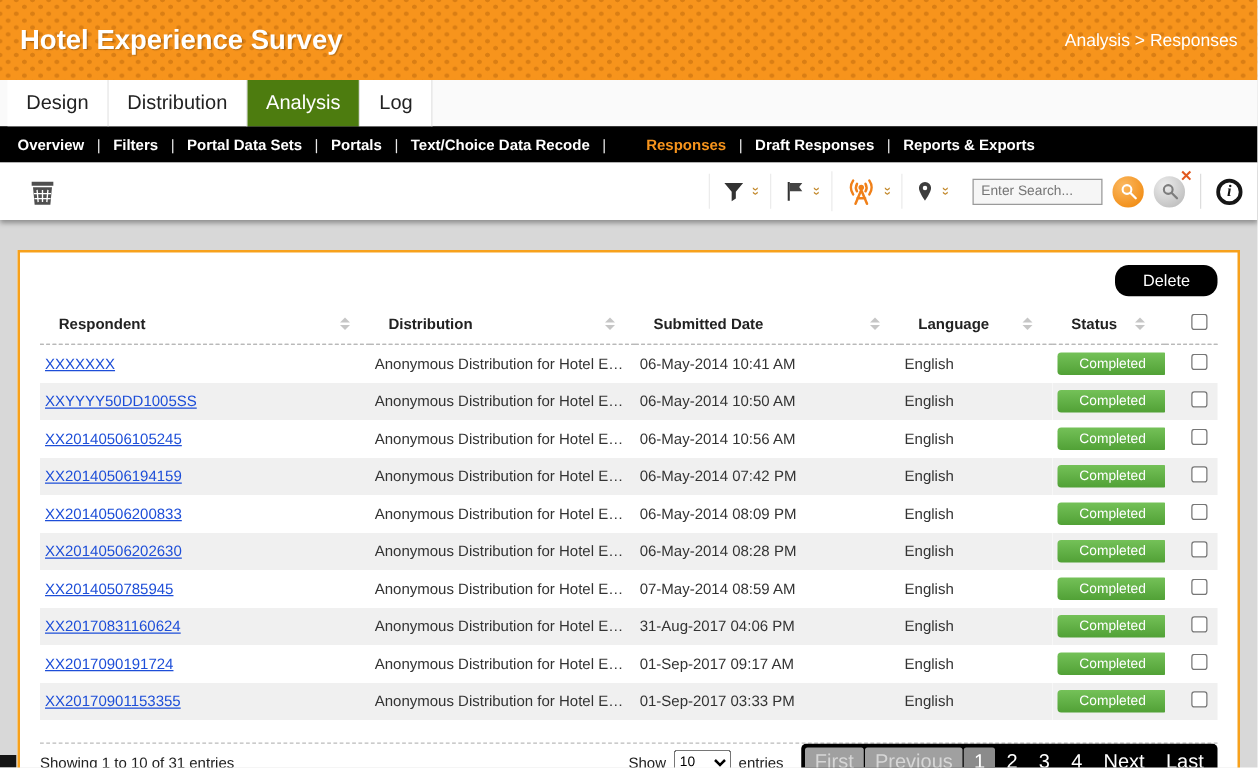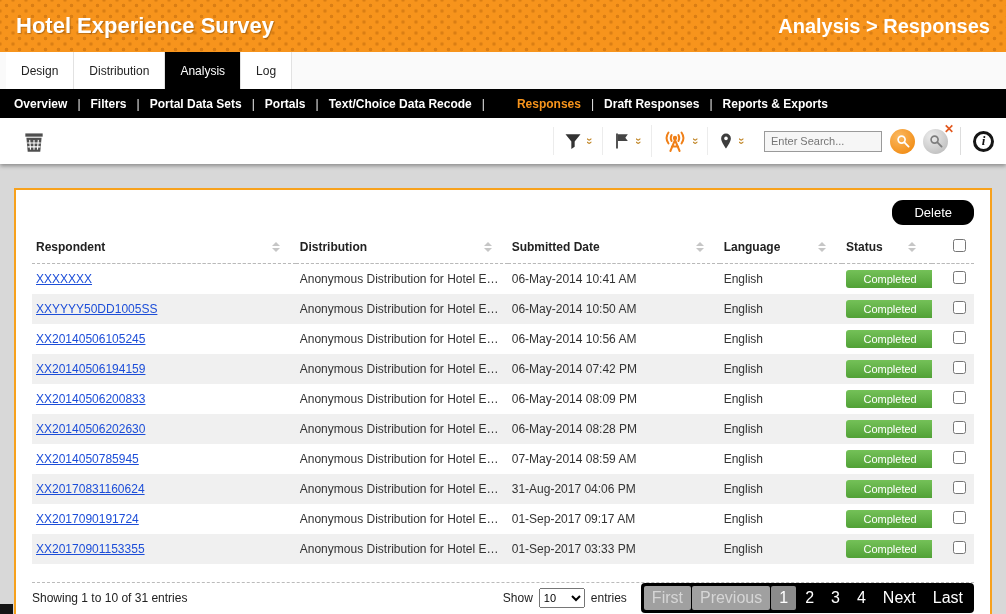--- a/index.html
+++ b/index.html
@@ -5,62 +5,62 @@
   * { box-sizing: border-box; margin: 0; padding: 0; }
   html,body { width:1006px; height:614px; }
   body {
     font-family:"Liberation Sans", sans-serif;
     background:#d8d8d8;
     position:relative;
     overflow:hidden;
   }
   
   .app-header{
-    height:52px;
+    height:64px;
     background:
       radial-gradient(circle, rgba(150,75,0,.30) 1.6px, rgba(0,0,0,0) 2.1px) 0 0/13px 11px,
       radial-gradient(circle, rgba(150,75,0,.30) 1.6px, rgba(0,0,0,0) 2.1px) 6.5px 5.5px/13px 11px,
       #f7941c;
     display:flex; align-items:center; justify-content:space-between;
     padding:12px 16px;
   }
   .app-header h1{ font-size:22px; color:#fff; font-weight:bold; text-shadow:1px 1px 1px rgba(0,0,0,.25); }
-  .breadcrumb{ font-size:20px; color:#fff; font-weight:bold; }
+  .breadcrumb{ font-size:14px; color:#fff; font-weight:normal; }
   
   .tabs{ display:flex; align-items:stretch; height:37px; background:#fafafa; padding-left:6px; }
-  .tab{ display:flex; align-items:center; padding:0 15px; font-size:12px; color:#222; cursor:pointer; border-right:1px solid #e2e2e2; background:#fff;justify-content:center; }
-  .tab.active{ background:#000000; color:#fff; }
+  .tab{ display:flex; align-items:center; padding:0 15px; font-size:16px; color:#222; cursor:pointer; border-right:1px solid #e2e2e2; background:#fff;justify-content:center; }
+  .tab.active{ background:#4d7c0f; color:#fff; }
   
   .subnav{ height:29px; background:#000; display:flex; align-items:center; padding:0 14px; }
   .subnav-item{ color:#fff; font-size:12px; font-weight:bold; display:flex; align-items:center; cursor:pointer;justify-content:center; }
   .subnav-item::after{ content:"|"; margin:0 10px; color:#e8e8e8; font-weight:normal; }
   .subnav-item:last-child::after{ content:none; }
   .subnav-item.active{ color:#f7941c;padding-left:22px; }
   
   .toolbar{ height:46px; background:#fff; display:flex; align-items:center; padding:0 12px; box-shadow:0 2px 4px rgba(0,0,0,.35); position:relative; z-index:2; }
   .toolbar-right{ margin-left:auto; display:flex; align-items:center; }
   .tool{ display:flex; align-items:center; gap:3px; background:none; border:none; padding:4px 9px; cursor:pointer; border-left:1px solid #ececec; }
   .tool.no-sep{ border-left:none; }
   .chev{ display:inline-block; transform:rotate(90deg); font-size:10px; font-weight:bold; color:#c2882b; line-height:1; }
   .chev::after{ content:"››"; }
-  .search-input{ width:118px; height:21px; border:1px solid #9a9a9a; background:#f6f6f6; font-size:11px; padding:0 6px; color:#444; margin:0 8px 0 10px; }
+  .search-input{ width:104px; height:21px; border:1px solid #9a9a9a; background:#f6f6f6; font-size:11px; padding:0 6px; color:#444; margin:0 8px 0 10px; }
   .round{ width:25px; height:25px; border-radius:50%; border:none; display:flex; align-items:center; justify-content:center; cursor:pointer; position:relative; }
   .round.orange{ background:radial-gradient(circle at 35% 30%, #fbb860, #ef8304); }
   .round.gray{ background:radial-gradient(circle at 35% 30%, #ececec, #b5b5b5); margin-left:8px; }
   .clear-x{ position:absolute; top:-7px; right:-6px; color:#e2581e; font-size:12px; font-weight:bold; }
   .clear-x::after{ content:"✕"; }
   .v-div{ width:1px; height:28px; background:#ddd; margin:0 12px; }
   .info-circle{ width:21px; height:21px; border:3px solid #161616; border-radius:50%; display:flex; align-items:center; justify-content:center; cursor:pointer; color:#111; font-family:"Liberation Serif", serif; font-style:italic; font-weight:bold; font-size:13px; }
   .info-circle::after{ content:"i"; }
   
   .panel{ margin:24px 14px 0; border:2px solid #f7a11c; background:#fff; padding:10px 16px 10px; }
   .delete-btn{ display:block; margin-left:auto; margin-bottom:4px; background:#000; color:#fff; border:none; border-radius:11px; padding:5px 22px; font-size:13px; cursor:pointer; }
   table{ width:100%; border-collapse:collapse; table-layout:fixed; }
   th{ font-size:12px; color:#222; text-align:left; padding:10px 4px 8px; border-bottom:1px dashed #b9b9b9; font-weight:bold; cursor:pointer; }
-  .th-inner{ display:flex; align-items:center; justify-content:space-between; padding-right:12px; }
+  .th-inner{ display:flex; align-items:center; justify-content:space-between; padding-right:12px;margin-left:11px; }
   .sort{ display:inline-flex; flex-direction:column; gap:2px; }
   .sort .up{ width:0; height:0; border-left:4px solid transparent; border-right:4px solid transparent; border-bottom:4px solid #c6c6c6; }
   .sort .dn{ width:0; height:0; border-left:4px solid transparent; border-right:4px solid transparent; border-top:4px solid #c6c6c6; }
   td{ font-size:12px; color:#333; padding:6px 4px; overflow:hidden; white-space:nowrap; text-overflow:ellipsis; }
   tbody tr:nth-of-type(even){ background:#f0f0f0; }
   .resp-link{ color:#1d4ed8; text-decoration:underline; cursor:pointer; }
   .badge{ display:inline-block; min-width:88px; text-align:center; background:linear-gradient(#74c158,#51a136); color:#fff; font-size:11px; padding:3px 0; border-radius:3px; }
   .c-check{ text-align:right; padding-right:8px; }
   input[type=checkbox]{ width:13px; height:13px; accent-color:#999; cursor:pointer; }
   

